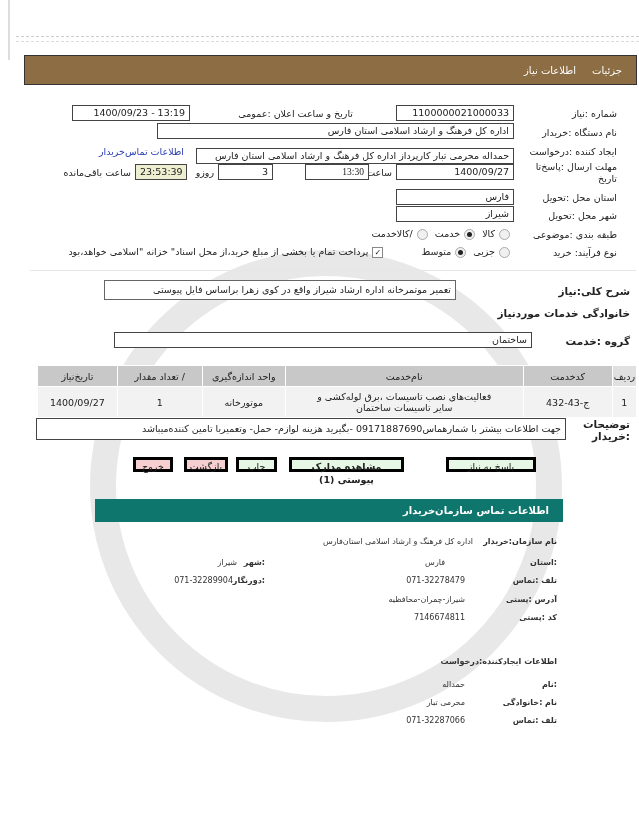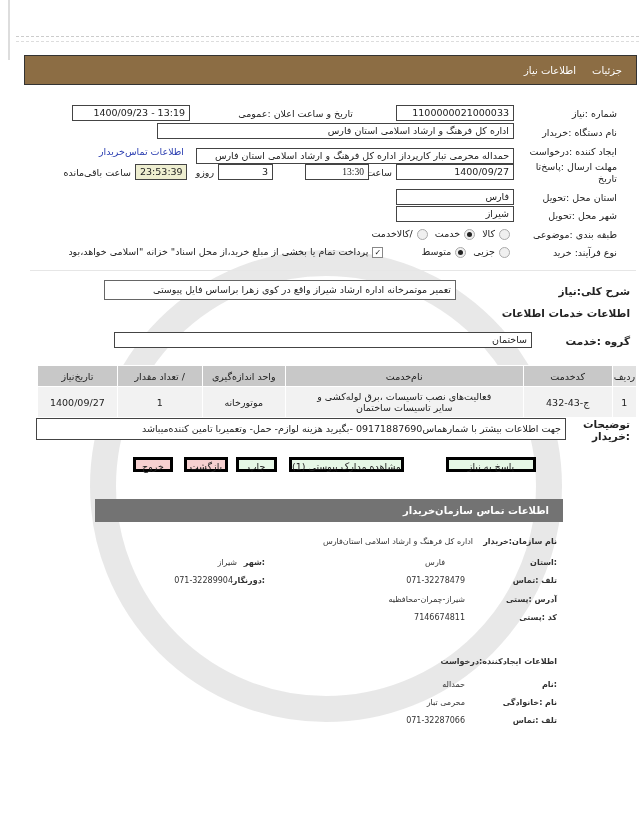--- a/index.html
+++ b/index.html
@@ -27,21 +27,21 @@
     vertical-align:middle; font-size:8px; line-height:9px; text-align:center; margin:0 4px; }
   .sep { position:absolute; left:30px; width:606px; height:1px; background:#e6e6e6; }
   .bold { font-weight:bold; font-size:10.5px; }
   table.items { position:absolute; left:37px; top:365px; width:600px; border-collapse:collapse; direction:rtl; font-size:9.5px; }
   table.items th { background:#c8c8c8; color:#222; font-weight:normal; height:18px; border:1px solid #fff; }
   table.items td { background:#f2f2f2; text-align:center; height:28px; border:1px solid #fff; line-height:11px; }
   .btn { position:absolute; top:457px; height:15px; border:3px solid #000000; box-sizing:border-box;
     font-size:9.5px; line-height:13px; text-align:center; direction:rtl; }
   .btn.green { background:#e6f7e6; }
   .btn.pink { background:#f6d0d0; }
-  .section-bar { position:absolute; left:95px; top:499px; width:468px; height:23px; background:#737373;
+  .section-bar { position:absolute; left:95px; top:499px; width:468px; height:23px; background:#0f766e;
     color:#fff; direction:rtl; font-weight:bold; font-size:10px; line-height:23px; padding-right:14px; box-sizing:border-box; }
   .small { font-size:8px; color:#333; }
   .watermark { position:absolute; border-radius:50%; border:26px solid rgba(150,150,150,0.22); pointer-events:none; }
 </style>
 </head>
 <body>
 
 <div class="leftline"></div>
 <div class="topdots"></div>
 
@@ -91,21 +91,21 @@
   <span class="radio"></span><span>جزیی</span>
   <span class="radio on"></span><span>متوسط</span>
   <span style="display:inline-block; width:28px;"></span>
   <span class="check">✓</span><span>پرداخت تمام یا بخشی از مبلغ خرید،از محل اسناد" خزانه "اسلامی خواهد،بود</span>
 </div>
 
 <div class="sep" style="top:270px;"></div>
 
 <div class="lbl bold" style="right:9px; top:285px;">شرح کلی:نیاز</div>
 <div class="box rtl" style="left:104px; top:280px; width:352px; height:20px; line-height:18px; border-color:#666;">تعمیر موتمرخانه اداره ارشاد شیراز واقع در کوی زهرا براساس فایل پیوستی</div>
-<div class="lbl bold" style="right:9px; top:307px;">اطلاعات خدمات اطلاعات</div>
+<div class="lbl bold" style="right:9px; top:307px;">خانوادگی خدمات موردنیاز</div>
 <div class="lbl bold" style="right:9px; top:335px;">گروه :خدمت</div>
 <div class="box rtl" style="left:114px; top:332px; width:418px;">ساختمان</div>
 
 <table class="items">
   <thead>
     <tr>
       <th style="width:19px; background:#e0e0e0;">ردیف</th>
       <th style="width:86px;">کدخدمت</th>
       <th style="width:235px;">نام‌خدمت</th>
       <th style="width:80px;">واحد اندازه‌گیری</th>
@@ -125,21 +125,21 @@
       <td>1</td>
       <td>1400/09/27</td>
     </tr>
   </tbody>
 </table>
 
 <div class="lbl bold" style="right:9px; top:418px; width:50px; white-space:normal; line-height:12px;">توضیحات :خریدار</div>
 <div class="box rtl" style="left:36px; top:418px; width:530px; height:22px; line-height:20px;">جهت اطلاعات بیشتر با شمارهماس09171887690 -بگیرید هزینه لوازم- حمل- وتعمیربا تامین کننده‌میباشد</div>
 
 <div class="btn green" style="left:446px; width:90px;">پاسخ به نیاز</div>
-<div class="btn green" style="left:289px; width:115px;">مشاهده مدارک پیوستی (1)</div>
+<div class="btn green" style="left:289px; width:115px;font-weight:bold;">مشاهده مدارک پیوستی (1)</div>
 <div class="btn green" style="left:236px; width:41px;">چاپ</div>
 <div class="btn pink" style="left:184px; width:44px;">بازگشت</div>
 <div class="btn pink" style="left:133px; width:40px;">خروج</div>
 
 <div class="section-bar">اطلاعات تماس سازمان‌خریدار</div>
 
 <div class="lbl small" style="right:82px; top:537px; font-weight:bold;">نام سازمان:خریدار</div>
 <div class="lbl small" style="right:166px; top:537px;">اداره کل فرهنگ و ارشاد اسلامی استان‌فارس</div>
 
 <div class="lbl small" style="right:82px; top:558px; font-weight:bold;">:استان</div>

